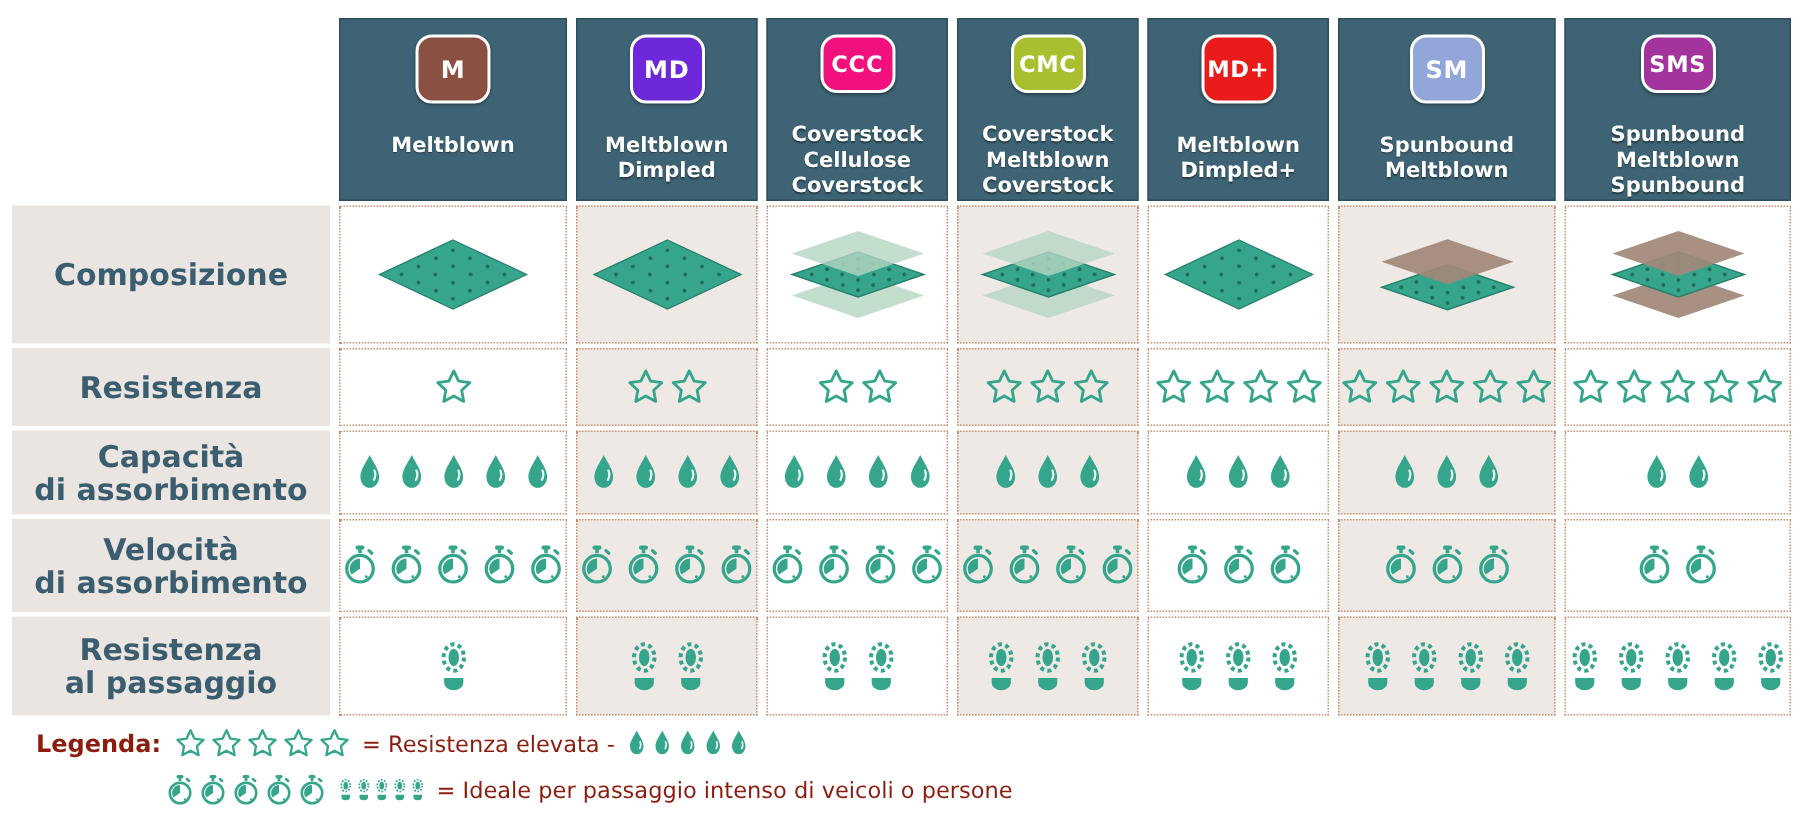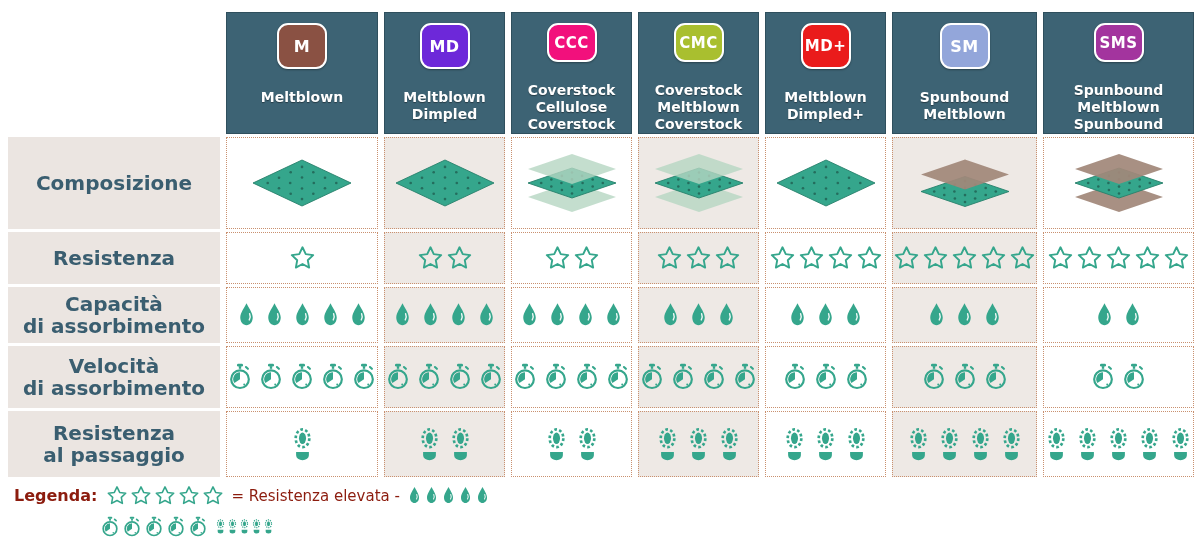--- a/index.html
+++ b/index.html
@@ -36,21 +36,21 @@
   }
   .cell{
     background:#fff;border:1px dotted var(--dotted);
     display:flex;align-items:center;justify-content:center;gap:6px;
   }
   .cell.alt{background:var(--cellAltBg);}
   .cell.stars{gap:2px;}
   .cell.drops{gap:7px;}
   .cell.watches{gap:5px;}
   .cell.feet{gap:6px;}
-  .legend{position:absolute;left:14px;top:480px;color:var(--legendText);font-size:15px;}
+  .legend{position:absolute;left:24px;top:480px;color:var(--legendText);font-size:15px;}
   .legend-line{display:flex;align-items:center;gap:7px;height:31px;}
   .legend-line.indent{margin-left:86px;}
   .legend-title{font-weight:bold;font-size:16px;margin-right:2px;}
   .legend-icons{display:flex;align-items:center;gap:2px;}
   .legend-icons.feet{gap:1px;}
   .legend-text{white-space:nowrap;}
   svg{display:block;}
 </style>
 </head>
 <body>
@@ -944,15 +944,16 @@
     <ellipse cx="12" cy="10" rx="6.6" ry="8.6" fill="none" stroke="#35a68c" stroke-width="2.6" stroke-dasharray="2.6 2.2"></ellipse>
     <ellipse cx="12" cy="10" rx="3.4" ry="5.6" fill="#35a68c"></ellipse>
     <path d="M5.8 23.2 h12.4 v3.2 a6.2 4.8 0 0 1 -12.4 0 Z" fill="#35a68c"></path>
           </svg>
           <svg width="11" height="15" viewBox="0 0 24 32">
     <ellipse cx="12" cy="10" rx="6.6" ry="8.6" fill="none" stroke="#35a68c" stroke-width="2.6" stroke-dasharray="2.6 2.2"></ellipse>
     <ellipse cx="12" cy="10" rx="3.4" ry="5.6" fill="#35a68c"></ellipse>
     <path d="M5.8 23.2 h12.4 v3.2 a6.2 4.8 0 0 1 -12.4 0 Z" fill="#35a68c"></path>
           </svg>
         </span>
+      <span class="legend-text">= Ideale per passaggio intenso di veicoli o persone</span>
     </div>
   </div>
 </div>
 
 </body></html>

